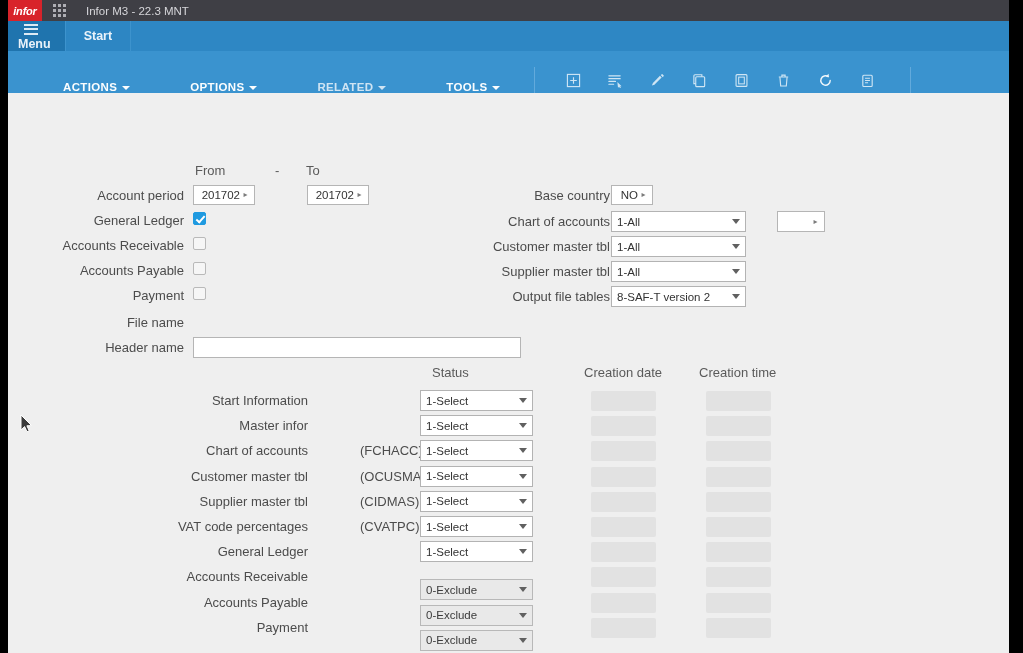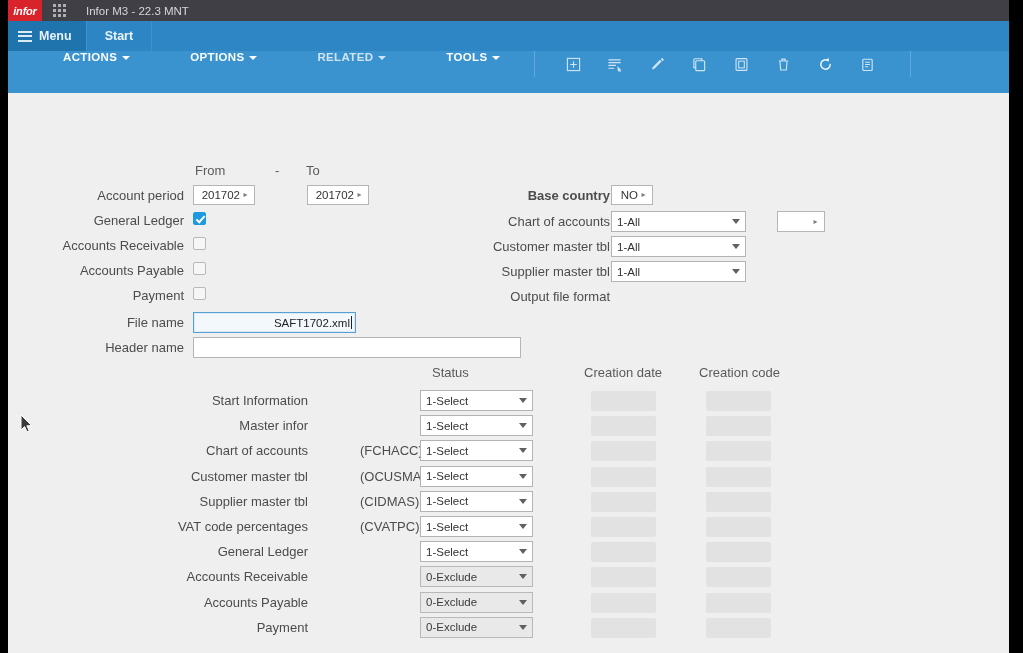--- a/index.html
+++ b/index.html
@@ -61,20 +61,21 @@
   }
   .menubar .leftblack { width: 8px; background: #000; }
   .menubtn {
     background: #1f74ae;
     color: #e9f2f9;
     font-size: 12.5px; font-weight: bold;
     display: flex; align-items: center;
     padding: 0 14px 0 10px;
     cursor: pointer;
     border-right: 1px solid #3d93cd;
+    flex-direction: column;
   }
   .hamburger {
     display: inline-block; width: 14px; margin-right: 7px;
   }
   .hamburger i {
     display: block; height: 2px; background: #dceaf4; margin: 2.5px 0;
   }
   .startbtn {
     background: #2d86c3;
     color: #eaf3fa;
@@ -91,21 +92,21 @@
     color: #ffffff; font-size: 12.5px; font-weight: bold;
     white-space: nowrap;
   }
   .prog-title .pcode { font-size: 10.5px; font-weight: bold; margin-left: 3px; }
 
   
   .actionbar {
     position: absolute; left: 0; top: 51px;
     width: 1023px; height: 42px;
     background: #3a93cf;
-    display: flex; align-items: flex-start; gap: 16px;
+    display: flex; align-items: flex-end; gap: 16px;
   }
   .actionbar .leftblack { width: 8px; height: 42px; background: #000; }
   .act-menu {
     color: #fbfdfe; font-size: 11.5px; font-weight: bold;
     letter-spacing: 0.35px;
     padding: 0 9px; cursor: pointer;
     white-space: nowrap;
   }
   .act-menu.dim { color: #cfe4f3; }
   .act-menu .caret {
@@ -228,20 +229,21 @@
   .sel .dncaret::after {
     content: "";
     border-left: 4px solid transparent;
     border-right: 4px solid transparent;
     border-top: 5px solid #606060;
   }
   .sel.disabled {
     background: #e9e9e9;
     border-color: #b8b8b8;
     color: #3b3b3b;
+    margin-top: 13px;
   }
 
   
   .robox {
     position: absolute;
     height: 20px; width: 65px;
     background: #e2e2e2;
     border-radius: 2px;
   }
 
@@ -387,31 +389,27 @@
     <div class="lbl right" style="left:44px; top:145px; width:132px;">Accounts Receivable</div>
     <div class="cbx" style="left:185px; top:144px;"></div>
 
     <div class="lbl right" style="left:44px; top:170px; width:132px;">Accounts Payable</div>
     <div class="cbx" style="left:185px; top:169px;"></div>
 
     <div class="lbl right" style="left:44px; top:195px; width:132px;">Payment</div>
     <div class="cbx" style="left:185px; top:194px;"></div>
 
     <div class="lbl right" style="left:44px; top:222px; width:132px;">File name</div>
-    <div class="fld focused" style="left:185px; top:219px; width:163px; height:21px;">
-      <span class="val">SAFT1702.xml</span>
-        <span class="caretbar"></span>
-    </div>
 
     <div class="lbl right" style="left:44px; top:247px; width:132px;">Header name</div>
     <div class="fld plain" style="left:185px; top:244px; width:328px; height:21px;">
       <span class="val"></span>
     </div>
 
-    <div class="lbl right" style="left:440px; top:95px; width:162px;font-weight:bold;">Base country</div>
+    <div class="lbl right" style="left:440px; top:95px; width:162px;">Base country</div>
     <div class="fld" style="left:603px; top:92px; width:42px;">
       <span class="val">NO</span>
       <span class="lookup-arrow">▸</span>
     </div>
 
     <div class="lbl right" style="left:440px; top:121px; width:162px;">Chart of accounts</div>
     <div class="sel" style="left:603px; top:118px; width:135px;">
       <span class="sval">1-All</span>
       <span class="dncaret"></span>
     </div>
@@ -425,25 +423,29 @@
       <span class="sval">1-All</span>
       <span class="dncaret"></span>
     </div>
 
     <div class="lbl right" style="left:440px; top:171px; width:162px;">Supplier master tbl</div>
     <div class="sel" style="left:603px; top:168px; width:135px;">
       <span class="sval">1-All</span>
       <span class="dncaret"></span>
     </div>
 
-    <div class="lbl right" style="left:440px; top:196px; width:162px;">Output file format</div>
+    <div class="lbl right" style="left:440px; top:196px; width:162px;">Output file tables</div>
+    <div class="sel" style="left:603px; top:193px; width:135px;">
+      <span class="sval">8-SAF-T version 2</span>
+      <span class="dncaret"></span>
+    </div>
 
     <div class="lbl hdr" style="left:424px; top:272px;">Status</div>
     <div class="lbl hdr" style="left:576px; top:272px;">Creation date</div>
-    <div class="lbl hdr" style="left:691px; top:272px;">Creation code</div>
+    <div class="lbl hdr" style="left:691px; top:272px;">Creation time</div>
 
     <div id="status-rows">
         <div class="lbl right" style="left: 120px; top: 300px; width: 180px;">Start Information</div>
         <div class="sel" style="left: 412px; top: 297px; width: 113px;">
           <span class="sval">1-Select</span>
           <span class="dncaret"></span>
         </div>
         <div class="robox" style="left: 583px; top: 298px;"></div>
         <div class="robox" style="left: 698px; top: 298px;"></div>
         <div class="lbl right" style="left: 120px; top: 325.2px; width: 180px;">Master infor</div>

